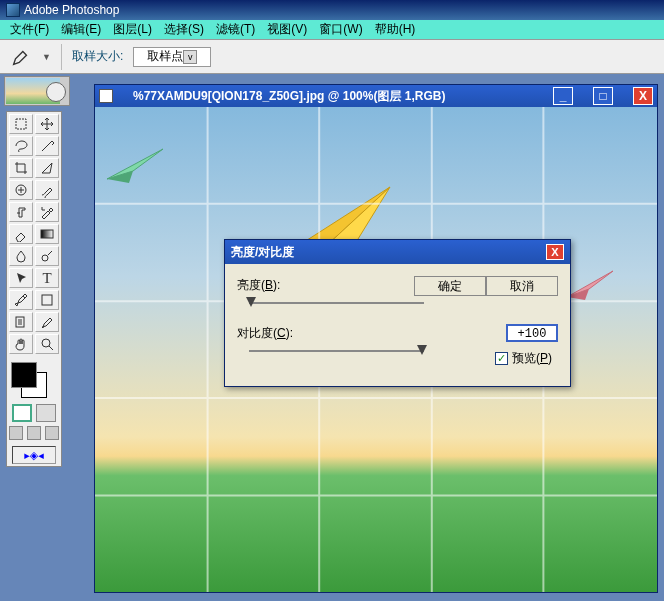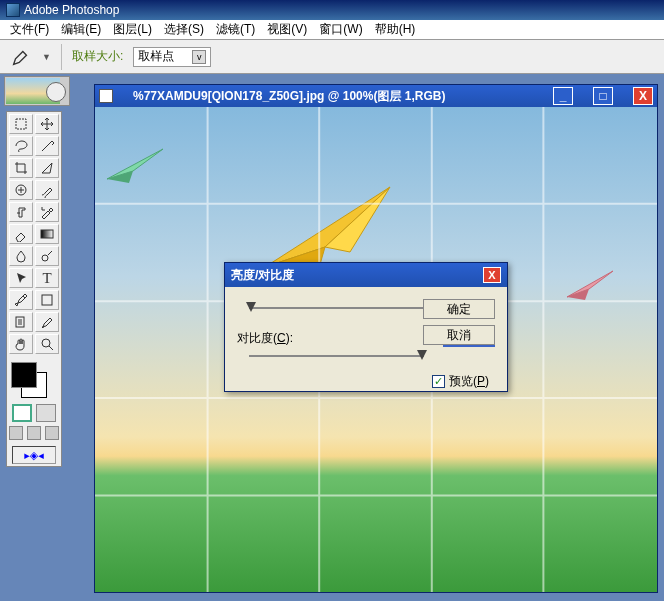--- a/index.html
+++ b/index.html
@@ -1,26 +1,26 @@
 <!DOCTYPE html>
 <html><head>
 <meta charset="utf-8">
 <style>
 *{margin:0;padding:0;box-sizing:border-box;font-family:"SimSun","宋体",sans-serif;font-size:12px}
 body{width:664px;height:601px;background:#6686B8;overflow:hidden;position:relative}
 .titlebar{height:20px;background:linear-gradient(#0A246A,#3A6EA5);color:#fff;display:flex;align-items:center;padding-left:6px;gap:4px}
 .app-icon{width:14px;height:14px;background:linear-gradient(135deg,#5b9bd5,#1f4e79);border:1px solid #0a2e5c}
-.menubar{height:20px;background:#ffffff;display:flex;align-items:center;padding-left:4px;border-bottom:1px solid #999}
+.menubar{height:20px;background:#5eead4;display:flex;align-items:center;padding-left:4px;border-bottom:1px solid #999}
 .menubar span{padding:2px 6px}
 .optbar{height:34px;background:#EFEFEF;display:flex;align-items:center;padding-left:10px;gap:10px;border-bottom:1px solid #999}
 .eyedrop{width:22px;height:22px;position:relative}
 .eyedrop svg{width:22px;height:22px}
 .v-sep{width:1px;height:26px;background:#bbb}
-.optlabel{color:#4d7c0f}
-.combo{display:inline-flex;align-items:center;border:1px solid #999;background:#fff;height:20px;width:78px;padding:0 4px;justify-content:space-between}
+.optlabel{color:#0c4a6e}
+.combo{display:inline-flex;align-items:center;border:1px solid #999;background:#fff;height:20px;width:78px;padding:0 4px;justify-content:center}
 .combo .arrow{width:14px;height:14px;border:1px solid #888;background:#ddd;display:flex;align-items:center;justify-content:center;font-size:9px}
 .nav{position:absolute;top:76px;left:4px;width:66px;height:30px;background:#ccc;border:1px solid #888}
 .nav-img{width:54px;height:26px;margin:1px;background:linear-gradient(#9fd1f0,#f0d89f 60%,#6db76d);position:relative}
 .nav-img:after{content:"";position:absolute;right:-6px;top:4px;width:18px;height:18px;border:1px solid #666;border-radius:50%;background:#eee}
 .toolbox{position:absolute;top:111px;left:6px;width:56px;background:#EFEFEF;border:1px solid #888;padding:2px}
 .tool-grid{display:flex;flex-wrap:wrap;gap:2px}
 .tool{width:24px;height:20px;background:#EFEFEF;border:1px outset #fff;display:flex;align-items:center;justify-content:center;font-size:13px;color:#333;cursor:default}
 .tool svg{width:16px;height:16px}
 .swatches{margin-top:6px;position:relative;width:48px;height:40px}
 .swatch-bg{position:absolute;top:12px;left:12px;width:26px;height:26px;background:#fff;border:1px solid #000}
@@ -39,32 +39,32 @@
 .win-min{background:#2B5FCB}
 .win-max{background:#2B5FCB}
 .win-close{background:#E04030}
 .doc-file-icon{width:14px;height:14px;background:#fff;border:1px solid #555}
 .canvas{position:absolute;top:22px;left:0;right:0;bottom:0;background:linear-gradient(#85b9dd 0%,#bcd6e6 35%,#f5e4b0 68%,#f8d98f 72%,#6bbf6b 76%,#3b9a3b 100%);overflow:hidden}
 .puzzle-lines{position:absolute;inset:0;pointer-events:none;opacity:.55}
 .plane{position:absolute}
 .plane.y{top:70px;left:160px;width:140px;height:110px}
 .plane.g{top:38px;left:10px;width:60px;height:40px}
 .plane.r{top:160px;left:470px;width:50px;height:35px}
-.dialog{position:absolute;top:262px;left:224px;width:284px;background:#ECE9D8;border:1px solid #0A246A;box-shadow:2px 2px 6px rgba(0,0,0,.4)}
+.dialog{position:absolute;top:239px;left:224px;width:347px;background:#ECE9D8;border:1px solid #0A246A;box-shadow:2px 2px 6px rgba(0,0,0,.4)}
 .dlg-title{height:24px;background:linear-gradient(#2A60D0,#2050B0);color:#fff;font-weight:bold;display:flex;align-items:center;padding:0 6px;justify-content:space-between}
 .dlg-close{width:18px;height:16px;background:#E04030;border:1px solid #fff;color:#fff;display:flex;align-items:center;justify-content:center;font-family:Arial;font-size:11px;cursor:default}
 .dlg-body{padding:12px 12px 14px 12px;position:relative}
 .dlg-row{display:flex;align-items:center;margin-bottom:4px}
 .dlg-label{width:90px}
 .dlg-val{width:52px;height:18px;border:1px solid #7a96df;background:#fff;text-align:center;line-height:16px;font-family:Liberation Mono, monospace;color:#000}
 .dlg-val.hl{border:2px solid #3a63c8}
 .dlg-slider{width:175px;height:12px;margin:4px 0 14px 12px;position:relative}
 .dlg-slider:before{content:"";position:absolute;top:4px;left:0;right:0;height:2px;background:#888}
 .dlg-slider .thumb{position:absolute;top:-1px;width:0;height:0;border-left:5px solid transparent;border-right:5px solid transparent;border-top:10px solid #444}
-.dlg-btns{position:absolute;right:12px;top:12px;display:flex;flex-direction:column;gap:6px;align-items:center}
+.dlg-btns{position:absolute;right:12px;top:12px;display:flex;align-items:center}
 .dlg-btn{width:72px;height:20px;border:1px solid #888;background:#ECE9D8;text-align:center;line-height:18px;cursor:default}
 .chk{position:absolute;right:18px;top:86px;display:flex;align-items:center;gap:4px}
 .chk-box{width:13px;height:13px;border:1px solid #1a3e7a;background:#fff;color:#1a8a1a;font-size:11px;line-height:11px;text-align:center}
 .u{text-decoration:underline}
 </style>
 </head>
 <body>
 
 <div class="titlebar">
   <div class="app-icon"></div>
@@ -392,20 +392,25 @@
     </svg>
   </div>
 </div>
 
 <div class="dialog">
   <div class="dlg-title">
     <span>亮度/对比度</span>
     <div class="dlg-close">X</div>
   </div>
   <div class="dlg-body">
+    <div class="dlg-row">
+      <span class="dlg-label">亮度(<span class="u">B</span>):</span>
+      <div style="flex:1"></div>
+      <div class="dlg-val">-100</div>
+    </div>
     <div class="dlg-slider">
         <div class="thumb" style="left:-3px"></div>
       </div>
     <div class="dlg-row">
       <span class="dlg-label">对比度(<span class="u">C</span>):</span>
       <div style="flex:1"></div>
       <div class="dlg-val hl">+100</div>
     </div>
     <div class="dlg-slider">
         <div class="thumb" style="left:168px"></div>

